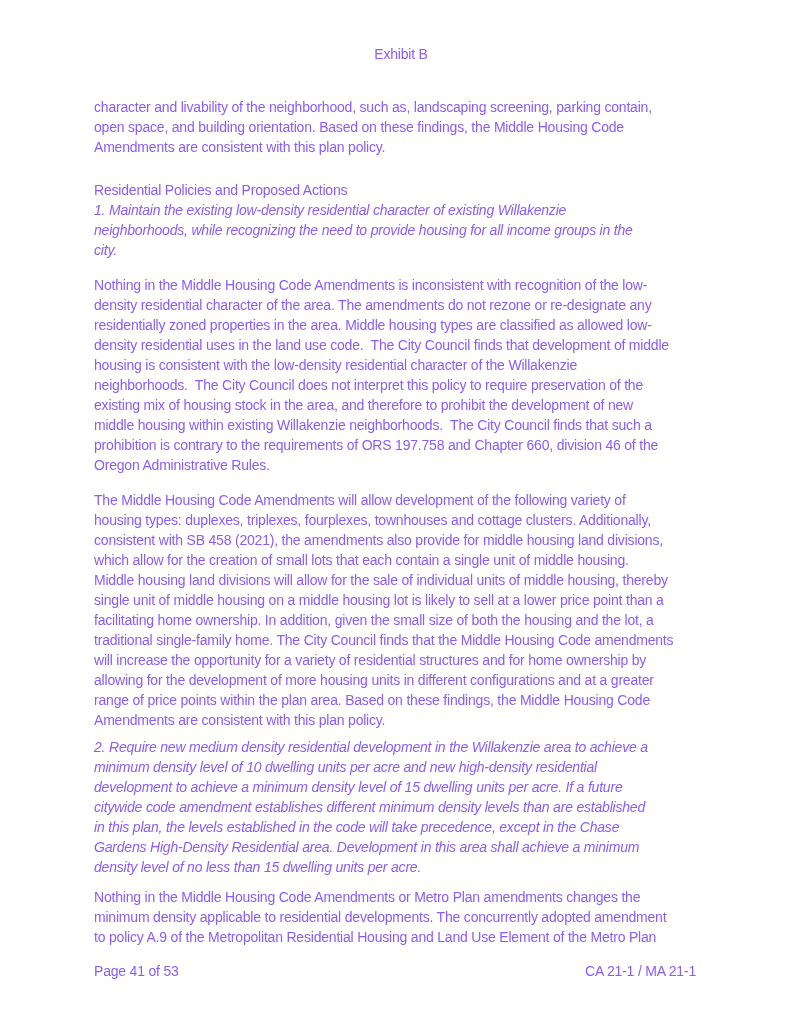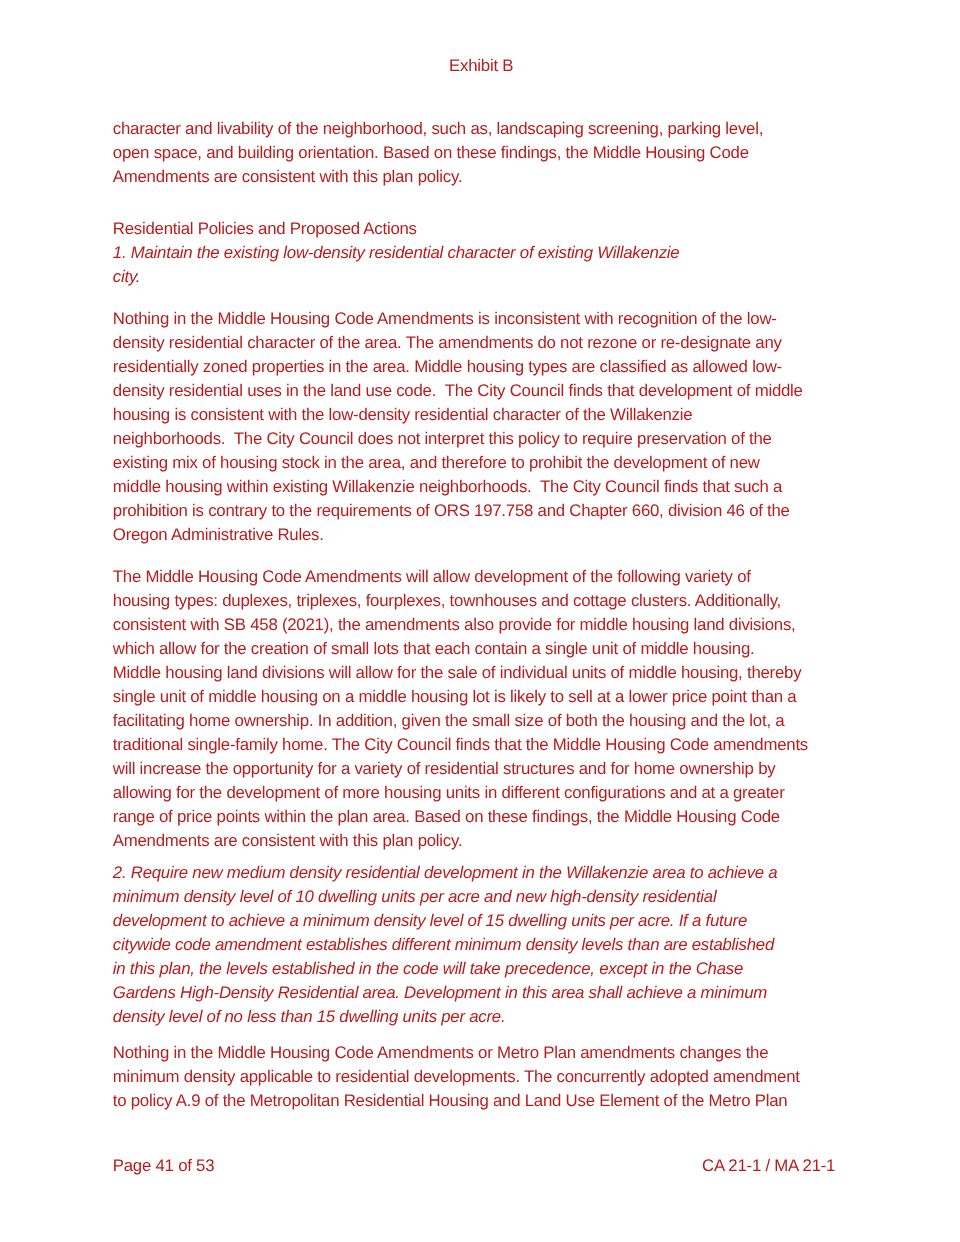--- a/index.html
+++ b/index.html
@@ -6,21 +6,21 @@
   .page {
     position: relative;
     width: 800px;
     height: 1035px;
     background: #ffffff;
     box-sizing: border-box;
     padding: 44px 92px 0 94px;
     font-family: "Liberation Sans", sans-serif;
     font-size: 14px;
     letter-spacing: -0.2px;
-    color: #b91c1c;
+    color: #8b5cf6;
     overflow: hidden;
   }
   .line {
     line-height: 20px;
     white-space: pre-wrap;
   }
   .doc-header {
     text-align: center;
     line-height: 20px;
     margin-bottom: 33px;
@@ -48,31 +48,32 @@
   }
 </style>
 </head>
 <body>
 
 <div class="page">
 
   <div class="doc-header">Exhibit B</div>
 
   <div class="para p1">
-      <div class="line">character and livability of the neighborhood, such as, landscaping screening, parking level,</div>
+      <div class="line">character and livability of the neighborhood, such as, landscaping screening, parking contain,</div>
       <div class="line">open space, and building orientation. Based on these findings, the Middle Housing Code</div>
       <div class="line">Amendments are consistent with this plan policy.</div>
     </div>
 
   <div class="para heading">
     <div class="line">Residential Policies and Proposed Actions</div>
   </div>
 
   <div class="para quote q1">
       <div class="line">1. Maintain the existing low-density residential character of existing Willakenzie</div>
+      <div class="line">neighborhoods, while recognizing the need to provide housing for all income groups in the</div>
       <div class="line">city.</div>
     </div>
 
   <div class="para p2">
       <div class="line">Nothing in the Middle Housing Code Amendments is inconsistent with recognition of the low-</div>
       <div class="line">density residential character of the area. The amendments do not rezone or re-designate any</div>
       <div class="line">residentially zoned properties in the area. Middle housing types are classified as allowed low-</div>
       <div class="line">density residential uses in the land use code.  The City Council finds that development of middle</div>
       <div class="line">housing is consistent with the low-density residential character of the Willakenzie</div>
       <div class="line">neighborhoods.  The City Council does not interpret this policy to require preservation of the</div>

